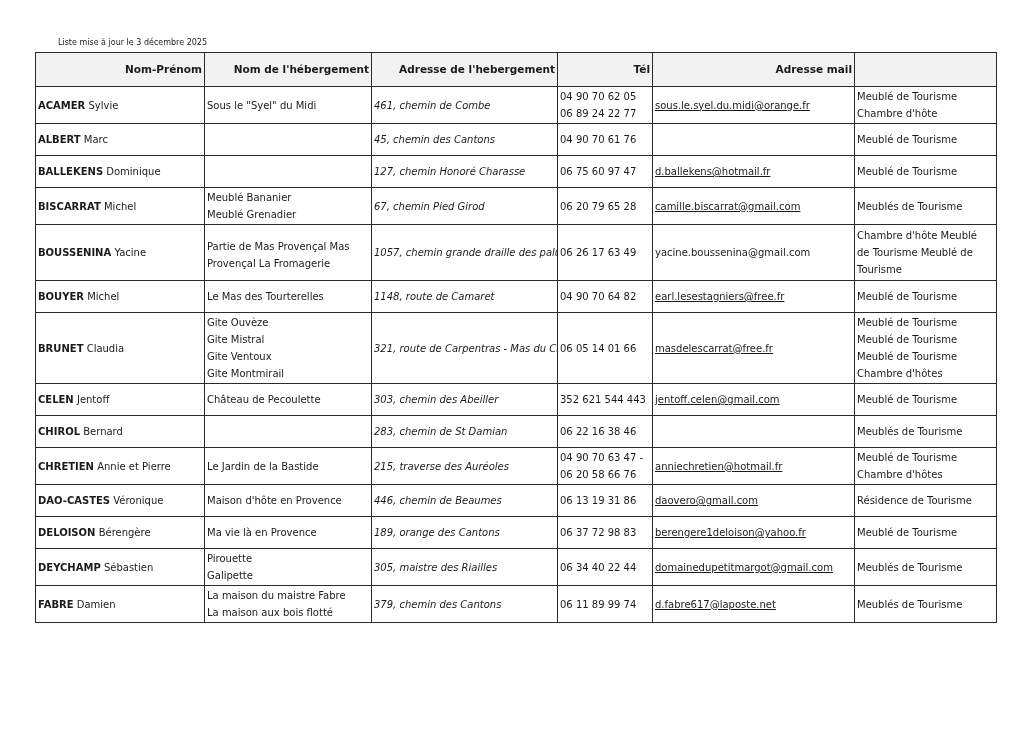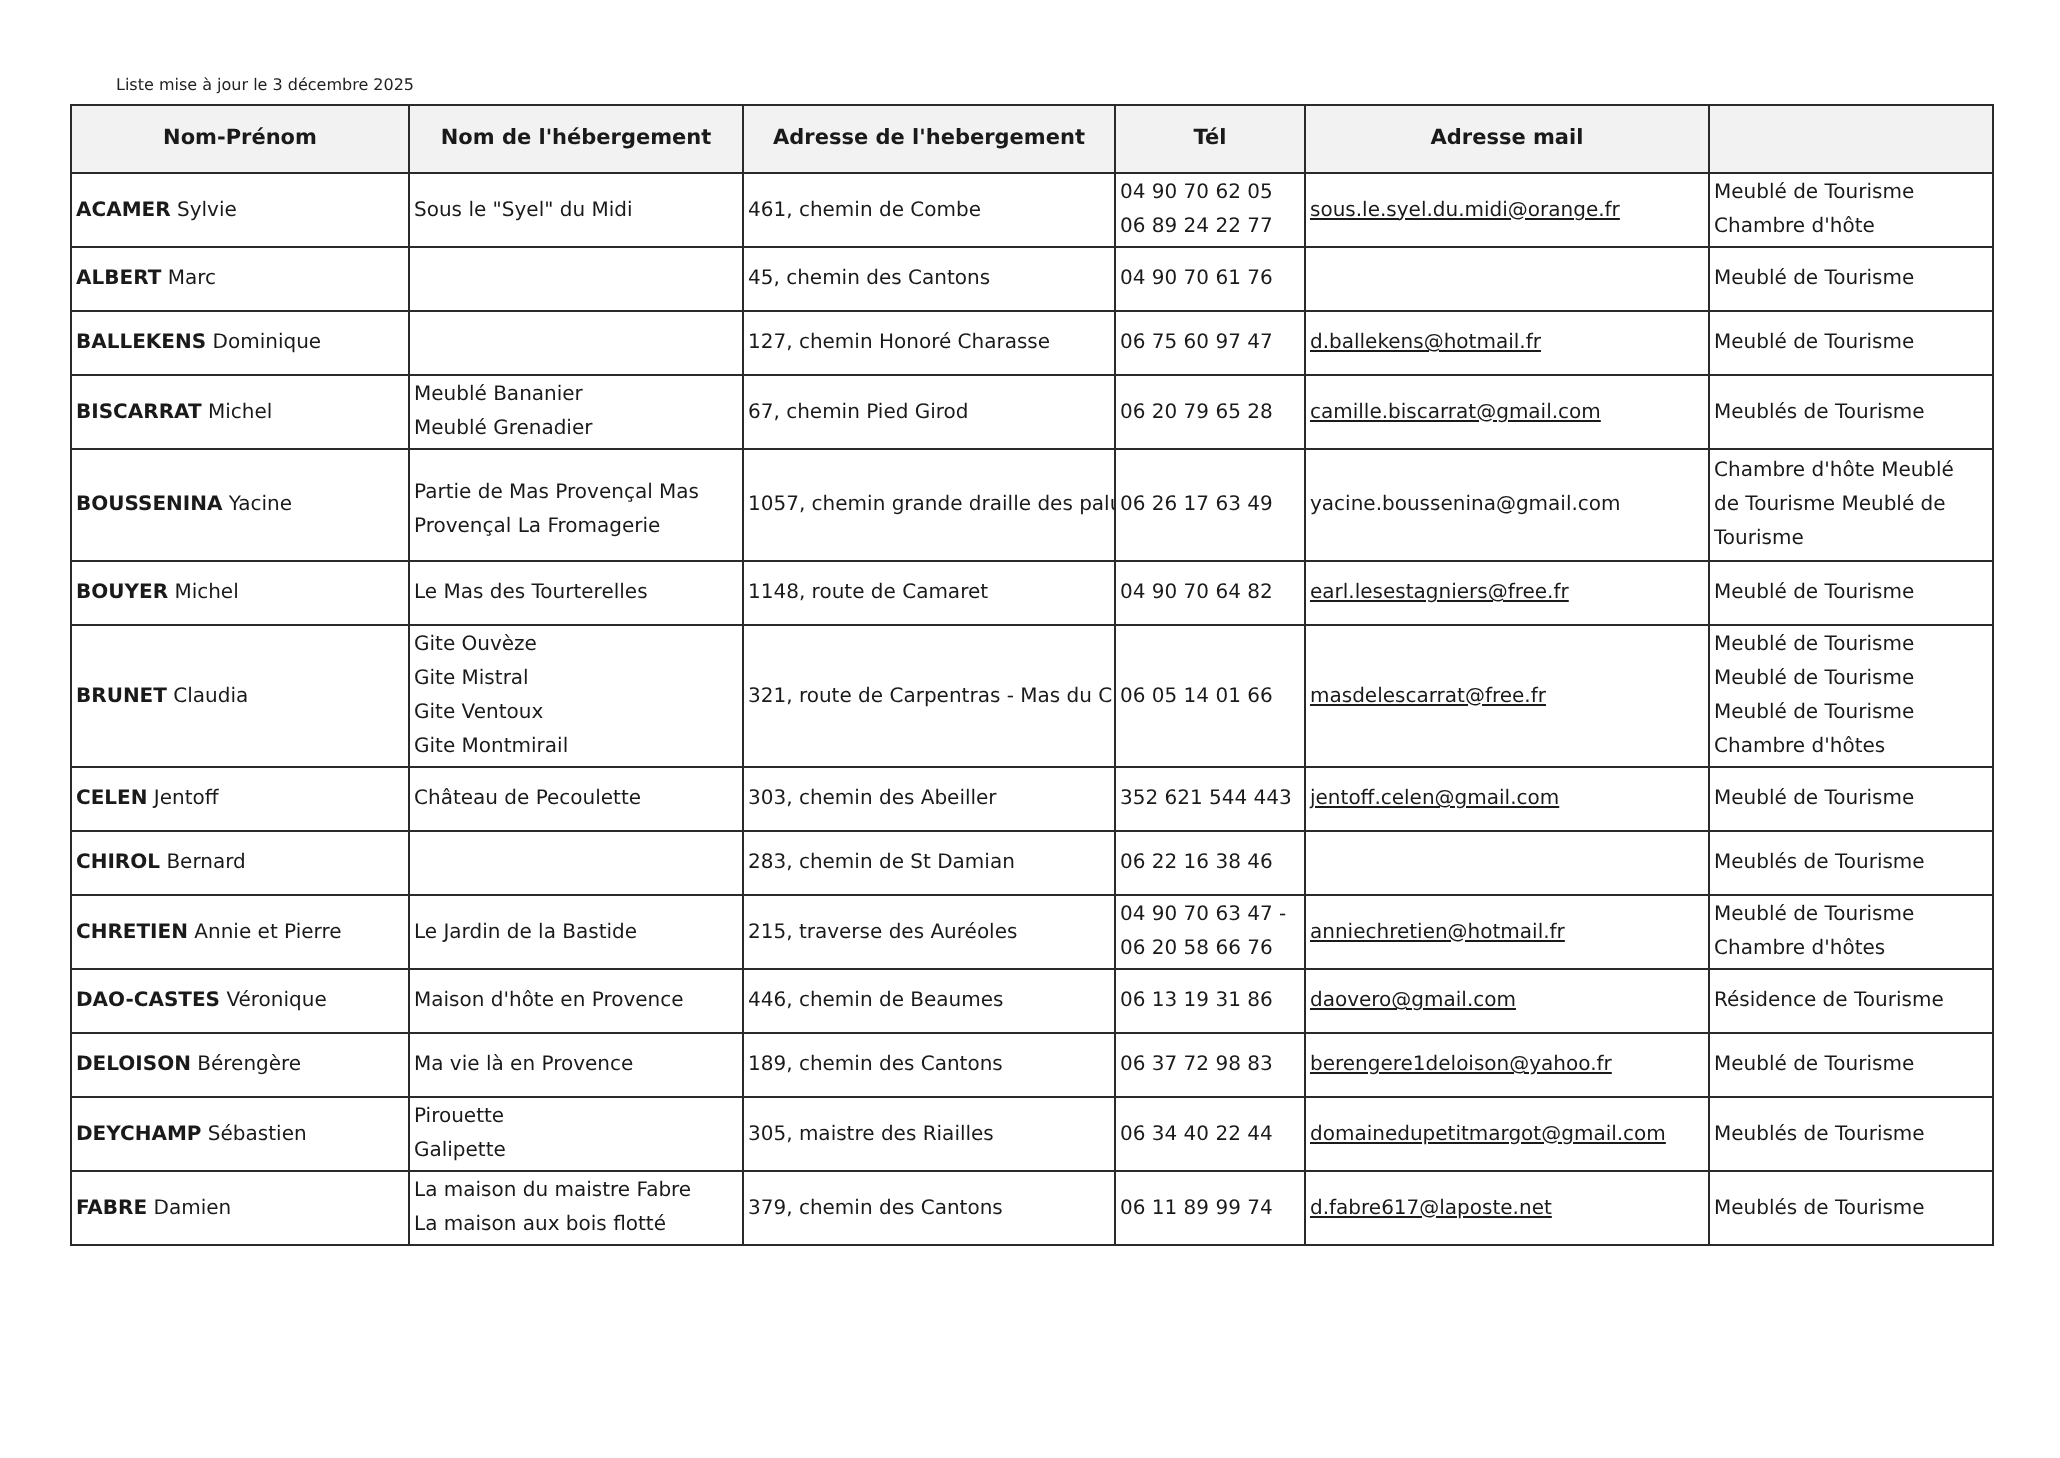--- a/index.html
+++ b/index.html
@@ -20,24 +20,24 @@
     table.list th, table.list td {
       border: 1.3px solid #2a2a2a;
       padding: 1px 2px;
       vertical-align: middle;
       line-height: 17px;
       overflow: hidden;
       white-space: nowrap;
     }
     table.list th {
       background: #f2f2f2; font-weight: bold; font-size: 10.5px;
-      height: 31px; text-align: center;
+      height: 31px; text-align: right;
     }
     table.list td { height: 29px; }
-    td.wrap { white-space: normal; }
+    td.wrap { white-space: normal; font-style: italic; }
     .lname { font-weight: bold; }
     .mail { text-decoration: underline; color: #1a1a1a; }
     col.c1 { width: 169px; }
     col.c2 { width: 167px; }
     col.c3 { width: 186px; }
     col.c4 { width: 95px; }
     col.c5 { width: 202px; }
     col.c6 { width: 142px; }
     td.email { white-space: normal; word-break: break-all; }
   </style>
@@ -227,21 +227,21 @@
         <td class="email"><span class="mail">daovero@gmail.com</span></td>
         <td>
           <div>Résidence de Tourisme</div>
         </td>
       </tr>
       <tr style="height: 32px;">
         <td><span class="lname">DELOISON</span><span> Bérengère</span></td>
         <td>
           <div>Ma vie là en Provence</div>
         </td>
-        <td class="wrap">189, chemin des Cantons</td>
+        <td class="wrap">189, orange des Cantons</td>
         <td>
           <div>06 37 72 98 83</div>
         </td>
         <td class="email"><span class="mail">berengere1deloison@yahoo.fr</span></td>
         <td>
           <div>Meublé de Tourisme</div>
         </td>
       </tr>
       <tr style="height: 32px;">
         <td><span class="lname">DEYCHAMP</span><span> Sébastien</span></td>

